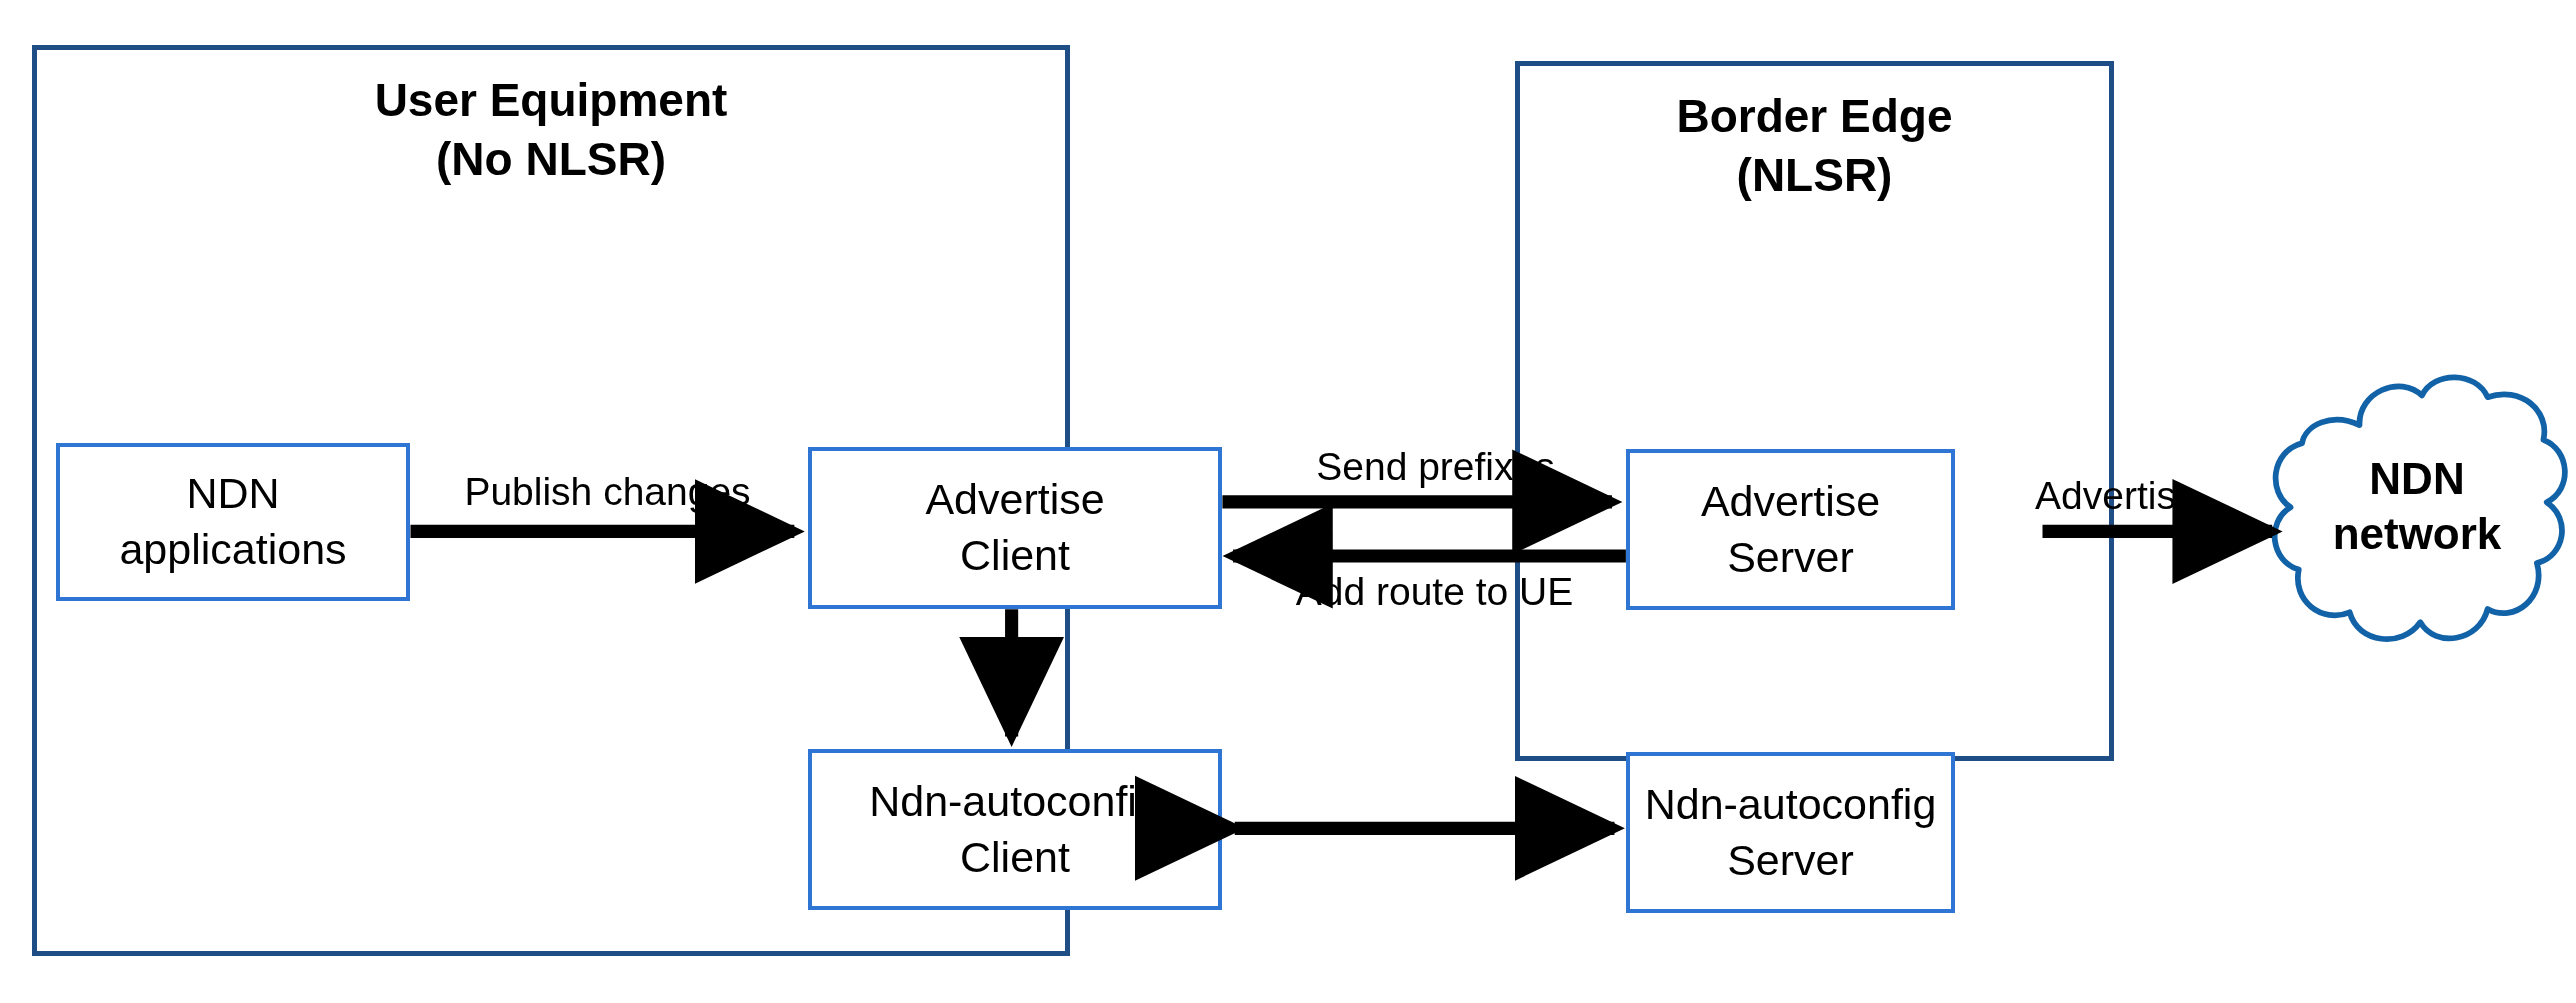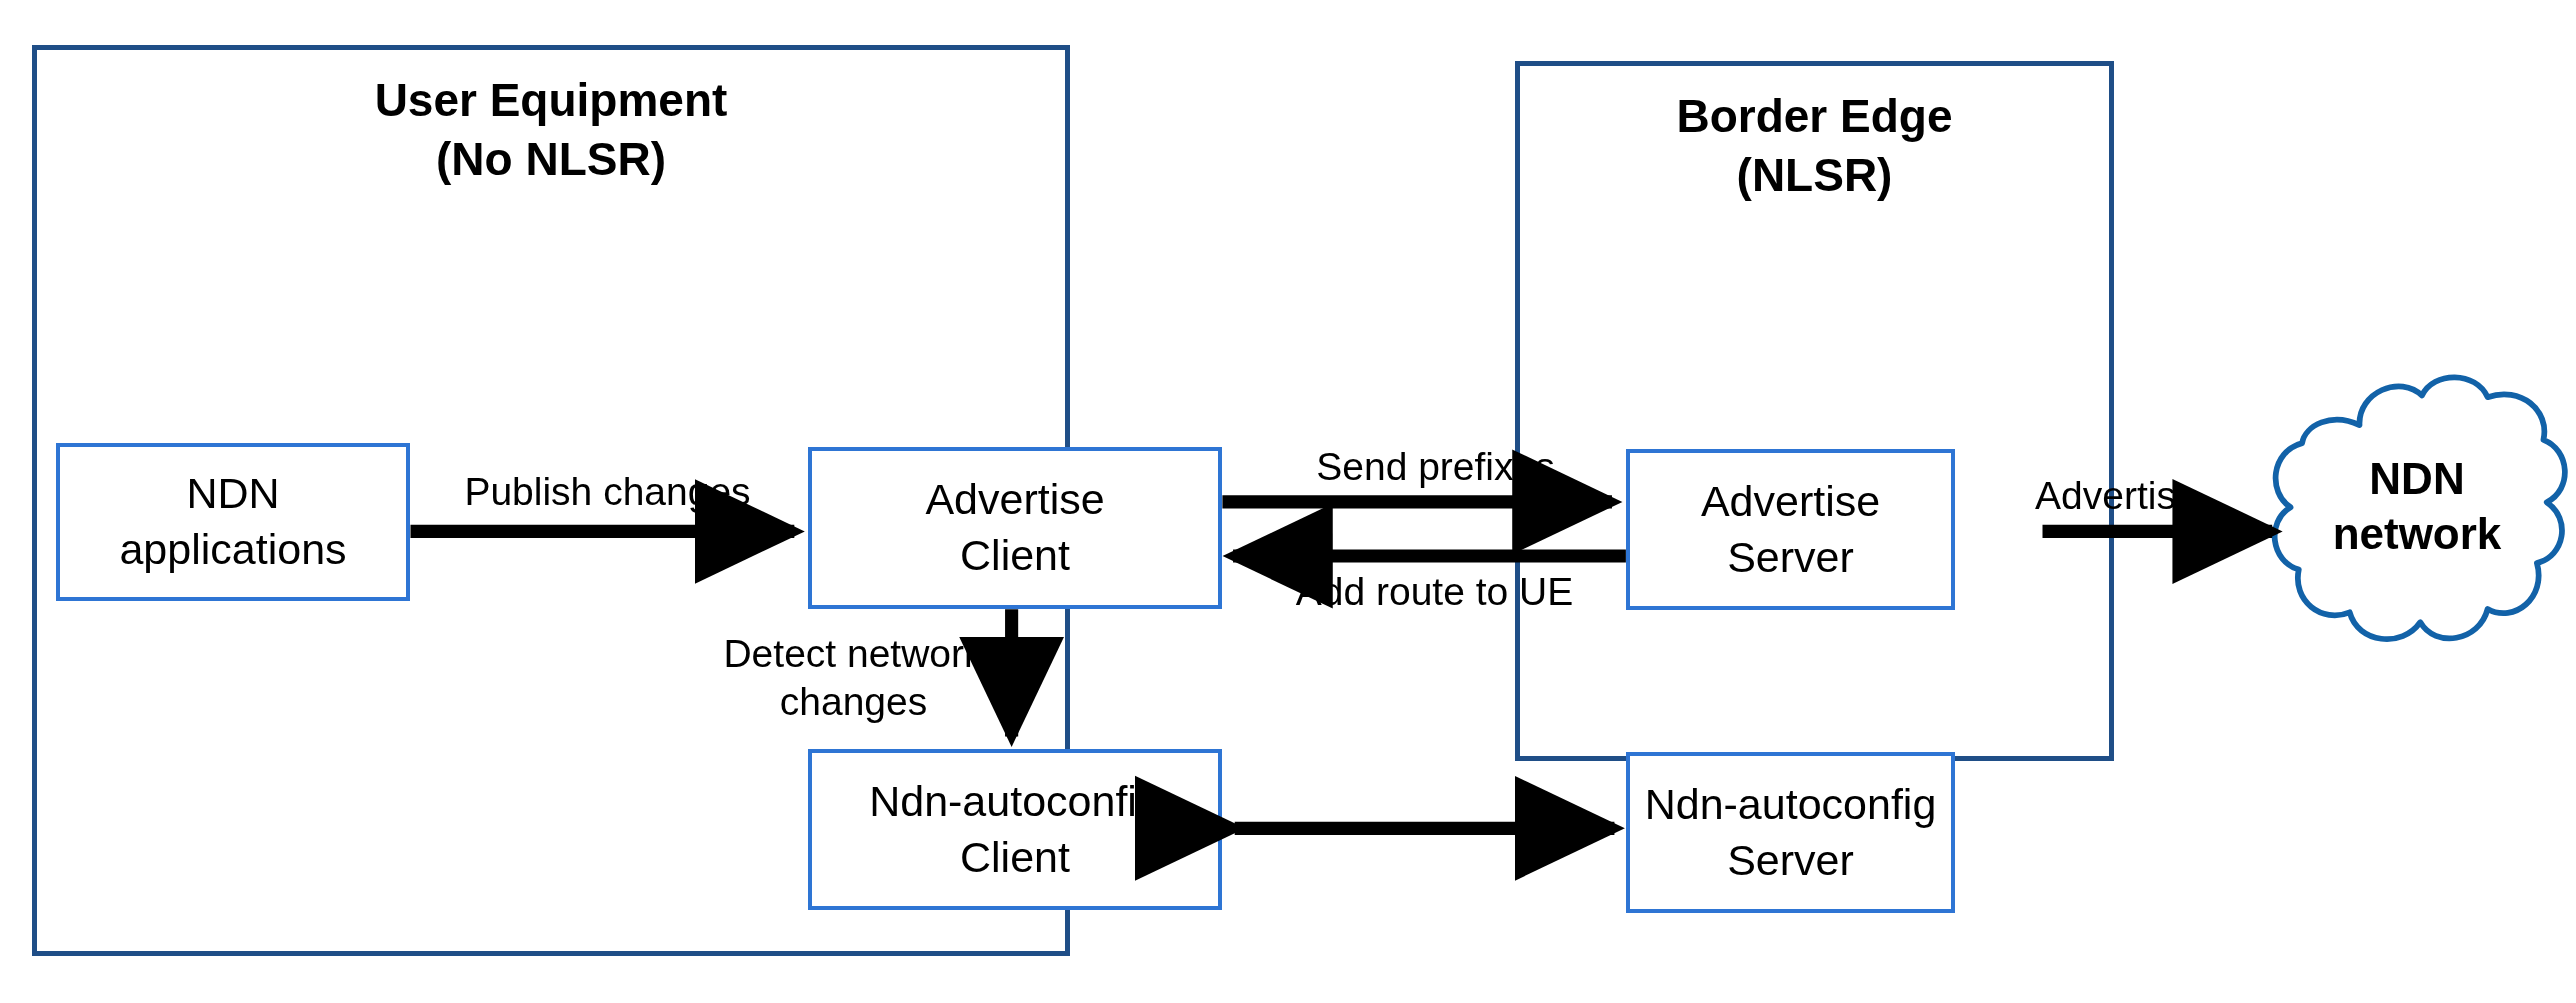--- a/index.html
+++ b/index.html
@@ -156,20 +156,18 @@
 
     <line x1="2490" y1="648" x2="2770" y2="648" stroke="#000000" stroke-width="16" marker-end="url(#mk-right)"></line>
   </svg>
 
   <div class="edge-label" style="left:427px; top:468px; width:361px; font-size:39px;">Publish changes</div>
 
   <div class="edge-label" style="left:1254px; top:568px; width:361px; font-size:39px;">Add route to UE</div>
 
   <div class="edge-label" style="left:1263px; top:443px; width:345px; font-size:39px;">Send prefixes</div>
 
-  <div class="edge-label" style="left:706px; top:630px; width:295px; font-size:39px;">Detect network
-changes</div>
 
 
   <div class="edge-label" style="left:2035px; top:472px; width:246px; font-size:39px; text-align:left;">Advertise</div>
 
 </div>
 
 
 </body></html>

